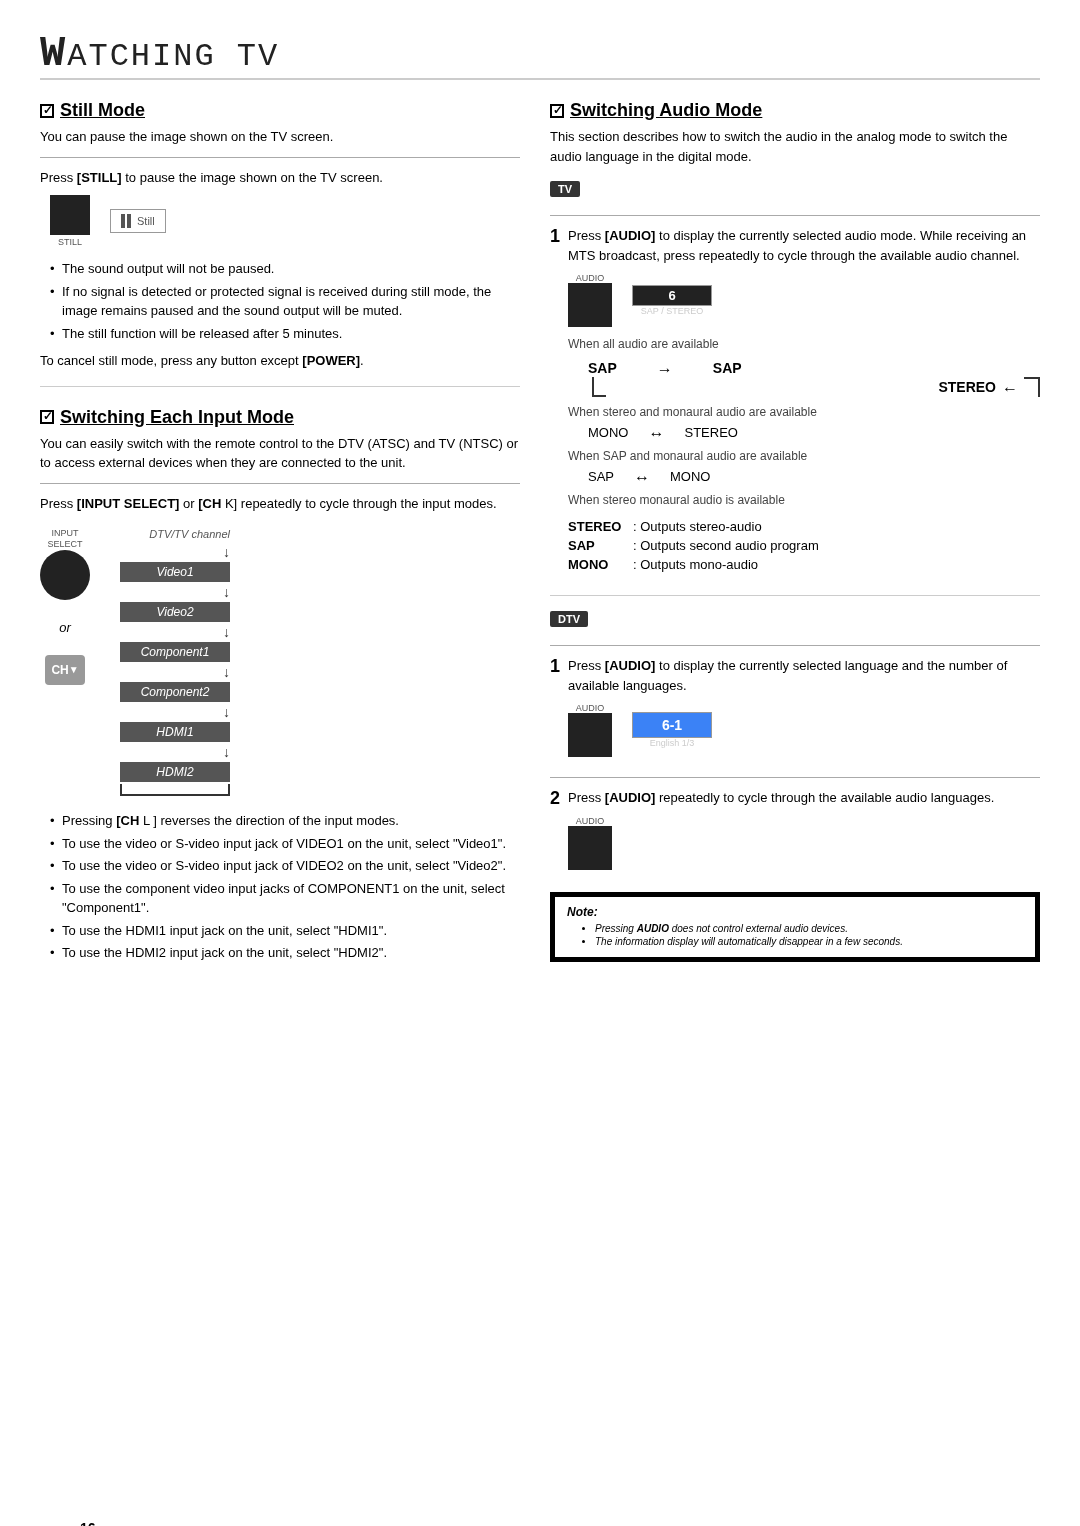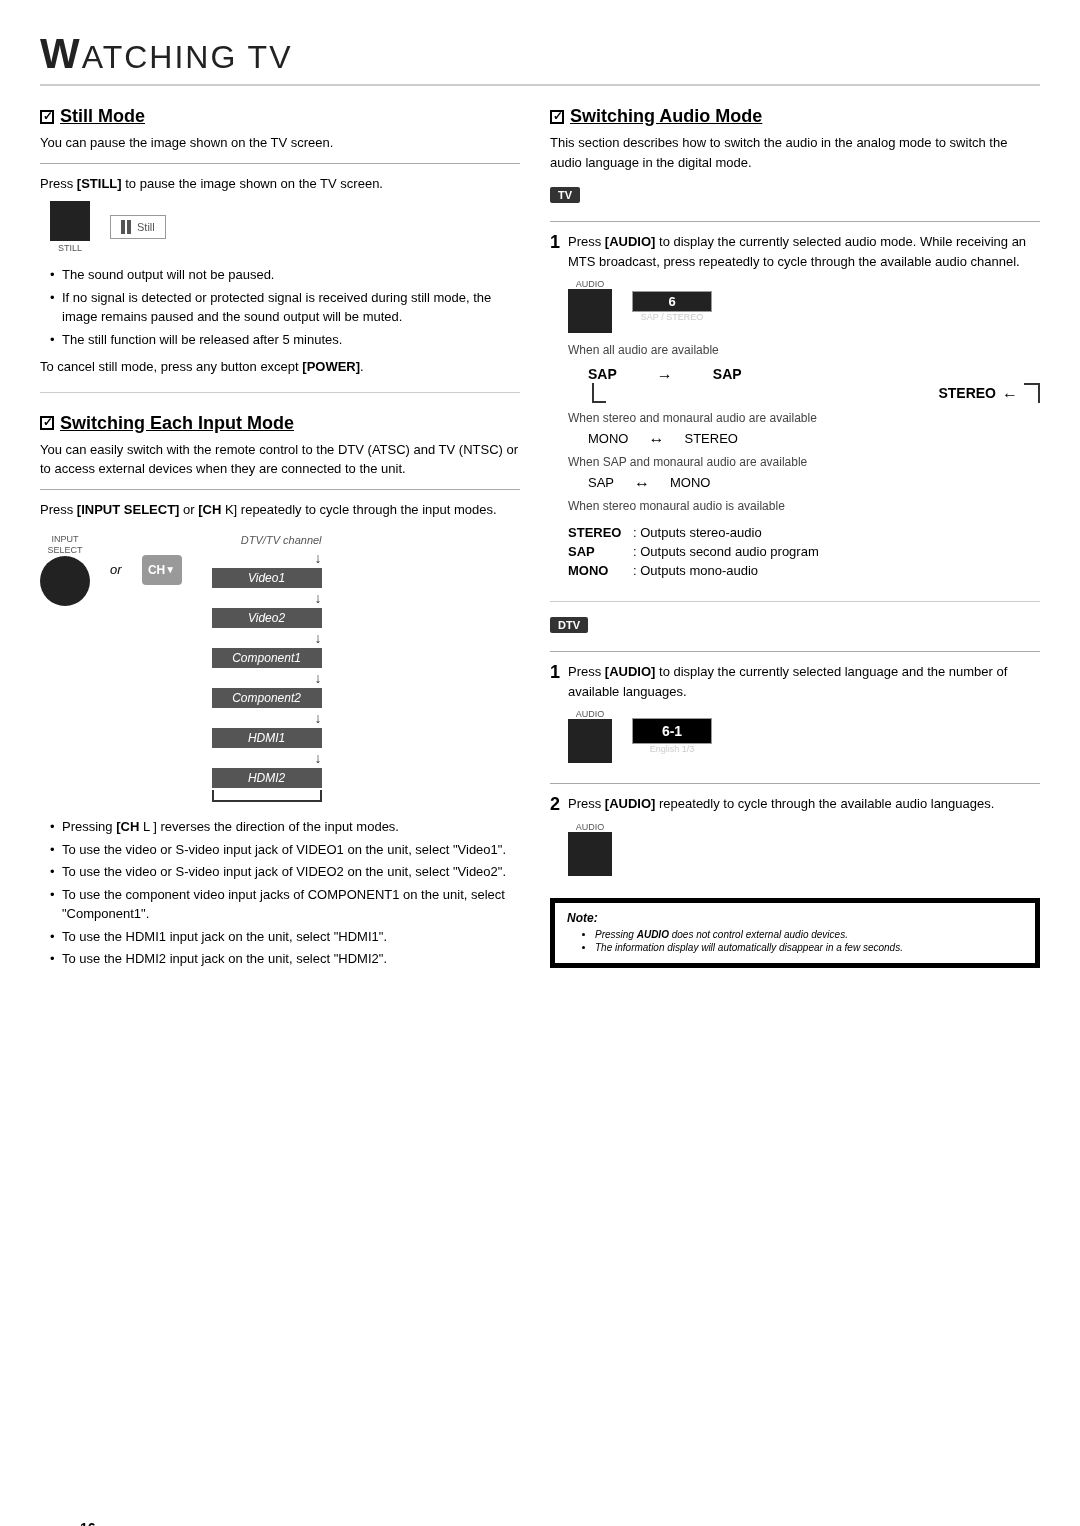--- a/index.html
+++ b/index.html
@@ -8,21 +8,21 @@
       font-size: 13px;
       background: #fff;
       color: #000;
       width: 1080px;
       min-height: 1526px;
       padding: 30px 40px 40px 40px;
     }
     .page-header {
       border-bottom: 2px solid #ccc;
       margin-bottom: 20px;
-      padding-bottom: 6px;
+      font-family: Liberation Mono, monospace;
     }
     .page-header h1 {
       font-size: 32px;
       font-weight: normal;
       letter-spacing: 2px;
       color: #222;
     }
     .page-header h1 span.w-big {
       font-size: 42px;
       font-weight: bold;
@@ -199,21 +199,21 @@
 
     
     .input-diagram {
       display: flex;
       align-items: flex-start;
       gap: 30px;
       margin: 15px 0;
     }
     .input-buttons {
       display: flex;
-      flex-direction: row;
+      flex-direction: column;
       align-items: center;
       gap: 20px;
     }
     .input-btn-group {
       display: flex;
       flex-direction: column;
       align-items: center;
     }
     .input-black-circle {
       width: 50px;
@@ -346,21 +346,21 @@
     }
 
     .audio-row-dtv {
       display: flex;
       align-items: center;
       gap: 20px;
       margin: 6px 0 10px 0;
     }
     .audio-display-dtv {
       border: 1px solid #999;
-      background: #000000;
+      background: #3b82f6;
       color: #fff;
       padding: 4px 10px;
       font-size: 14px;
       font-weight: bold;
       min-width: 80px;
       text-align: center;
     }
 
     .section-divider {
       border: none;

